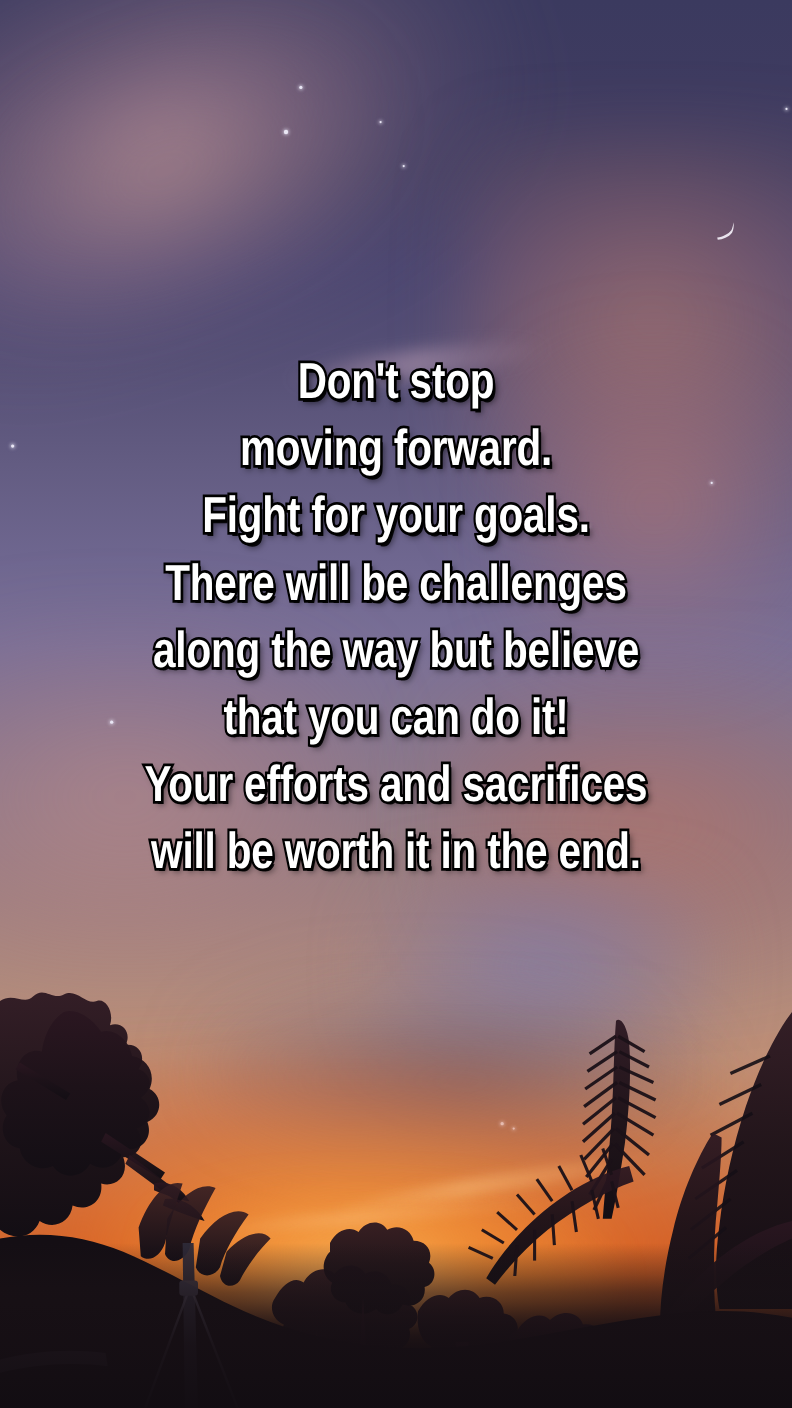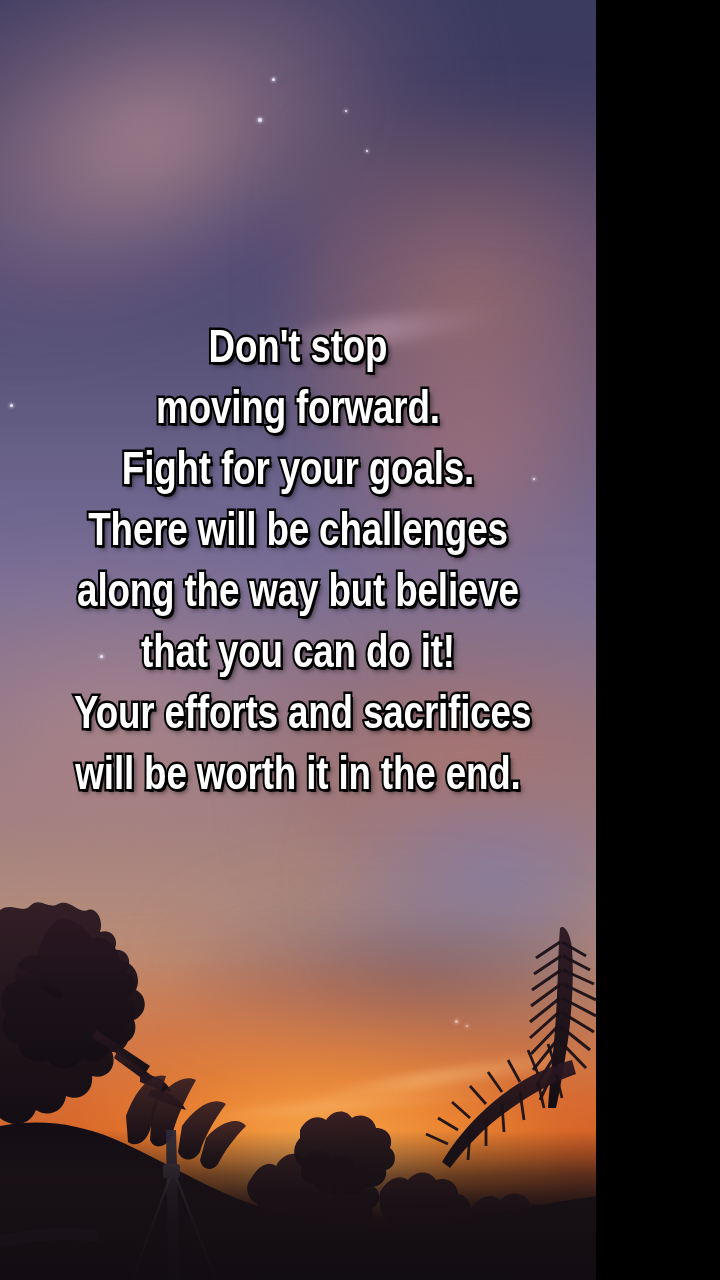--- a/index.html
+++ b/index.html
@@ -8,21 +8,21 @@
     padding: 0;
     background: #000;
   }
   body {
     font-family: "Liberation Sans", sans-serif;
   }
 
   
   #wallpaper {
     position: relative;
-    width: 596px;
+    width: 720px;
     height: 1280px;
     overflow: hidden;
     background: #15803d;
     user-select: none;
   }
 
   
   .sky-base {
     position: absolute;
     inset: 0;

